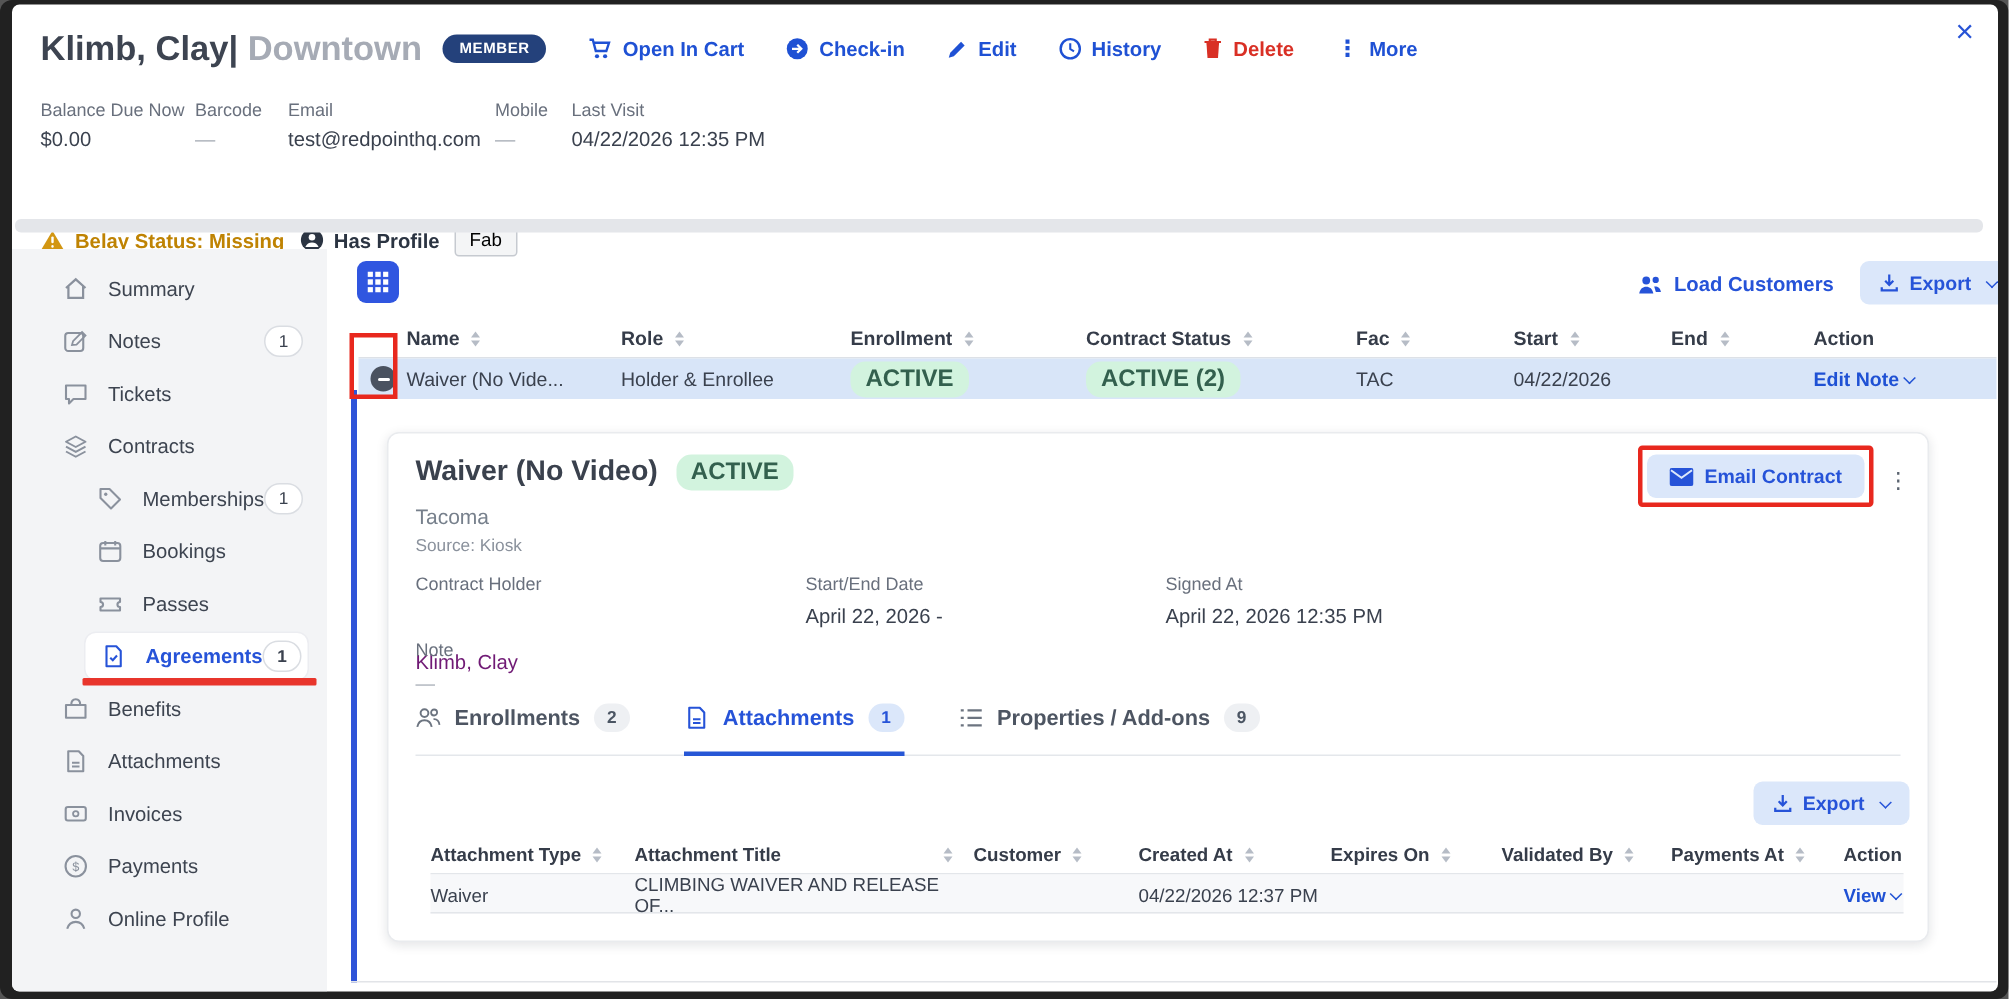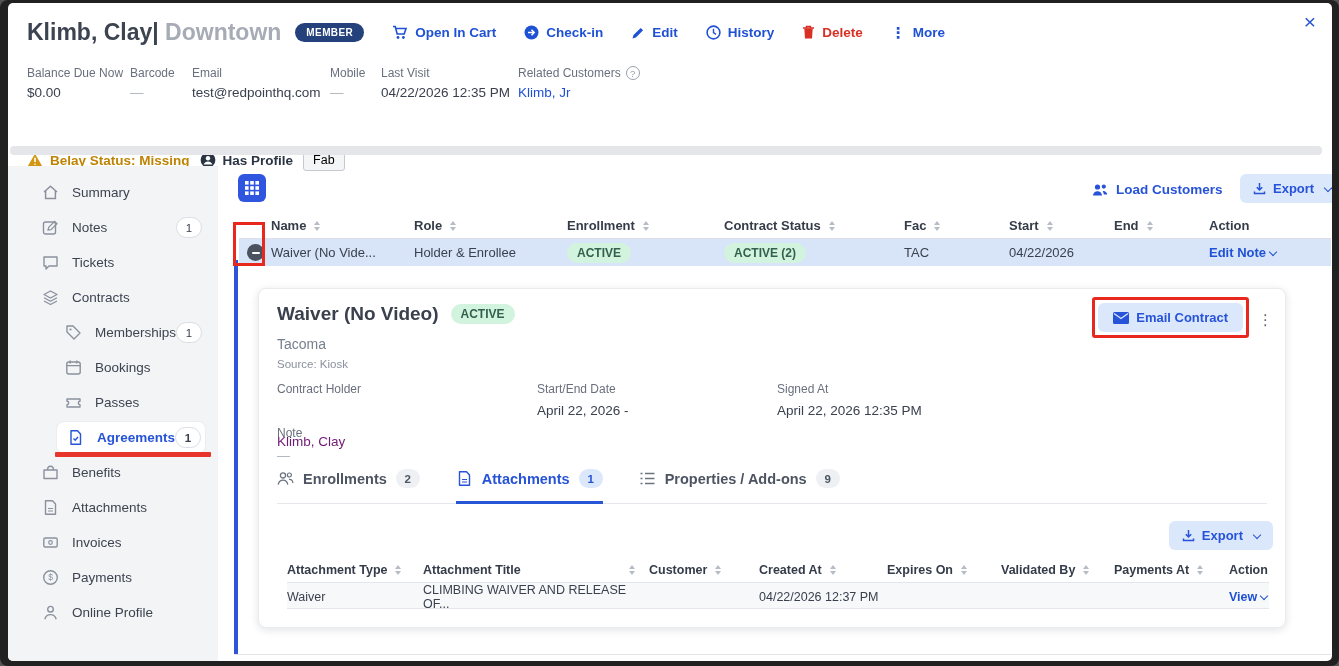--- a/index.html
+++ b/index.html
@@ -57,21 +57,21 @@
   .crow { display:grid; grid-template-columns:32px 143px 153px 157px 180px 105px 105px 95px 1fr; align-items:center; }
   .crow.head { height:26px; border-bottom:1px solid #dde1e7; color:#353c49; font-weight:700; }
   .crow.body { height:27px; background:#d8e5f8; color:#3a414e; }
   .sorter { display:inline-flex; flex-direction:column; gap:2px; margin-left:8px; vertical-align:1px; }
   .sorter i { width:0; height:0; border-left:3.5px solid transparent; border-right:3.5px solid transparent; }
   .sorter i.up { border-bottom:4px solid #b6bcc6; }
   .sorter i.dn { border-top:4px solid #b6bcc6; }
   .th { display:flex; align-items:center; }
   .expander { width:17px; height:17px; border-radius:50%; background:#4a5260; display:flex; align-items:center; justify-content:center; margin-left:8px; cursor:pointer; }
   .expander b { display:block; width:8px; height:2px; background:#fff; border-radius:1px; }
-  .badge-green { display:inline-block; background:#d2f3de; color:#33604e; font-size:12px; font-weight:600; padding:3px 10px; border-radius:10px; }
+  .badge-green { display:inline-block; background:#d2f3de; color:#33604e; font-size:16px; font-weight:600; padding:3px 10px; border-radius:10px; }
   .rowaction { color:#1f51d4; font-weight:700; cursor:pointer; }
 
   .accent-v { position:absolute; left:226px; top:257px; width:4px; height:395px; background:#2f54d8; }
   .expand-bottom { position:absolute; left:226px; top:651px; width:1097px; height:1px; background:#e2e4e8; }
 
   
   .card { position:absolute; left:250px; top:285px; width:1028px; height:340px; background:#fff; border:1px solid #e9ebee; border-radius:8px; box-shadow:0 2px 8px rgba(16,24,40,.12); }
   .card .ctitle { position:absolute; left:18px; top:14px; display:flex; align-items:center; gap:12px; }
   .card .ctitle .t { font-size:19px; font-weight:700; color:#3a414d; }
   .card .loc { position:absolute; left:18px; top:47px; font-size:14px; color:#77808c; }
@@ -165,27 +165,20 @@
     <div class="lab">Email</div>
     <div class="val">test@redpointhq.com</div>
   </div>
   <div class="ifield" style="left:322px;">
     <div class="lab">Mobile</div>
     <div class="val" style="color:#aab0b9;">—</div>
   </div>
   <div class="ifield" style="left:373px;">
     <div class="lab">Last Visit</div>
     <div class="val">04/22/2026 12:35 PM</div>
-  </div>
-  <div class="ifield" style="left:510px;">
-    <div class="lab">
-          <span>Related Customers</span>
-          <span class="help">?</span>
-        </div>
-    <div class="val link">Klimb, Jr</div>
   </div>
 
   <div class="statusbar">
     <div class="belay">
       <svg class="ic" width="16" height="14" viewBox="0 0 16 14">
             <path d="M8 .8 15.4 13.4H.6z" fill="#d29612"></path>
             <rect x="7.2" y="4.6" width="1.6" height="4.6" rx=".8" fill="#fff"></rect>
             <rect x="7.2" y="10.4" width="1.6" height="1.7" rx=".8" fill="#fff"></rect>
           </svg>
       <span>Belay Status: Missing</span>

